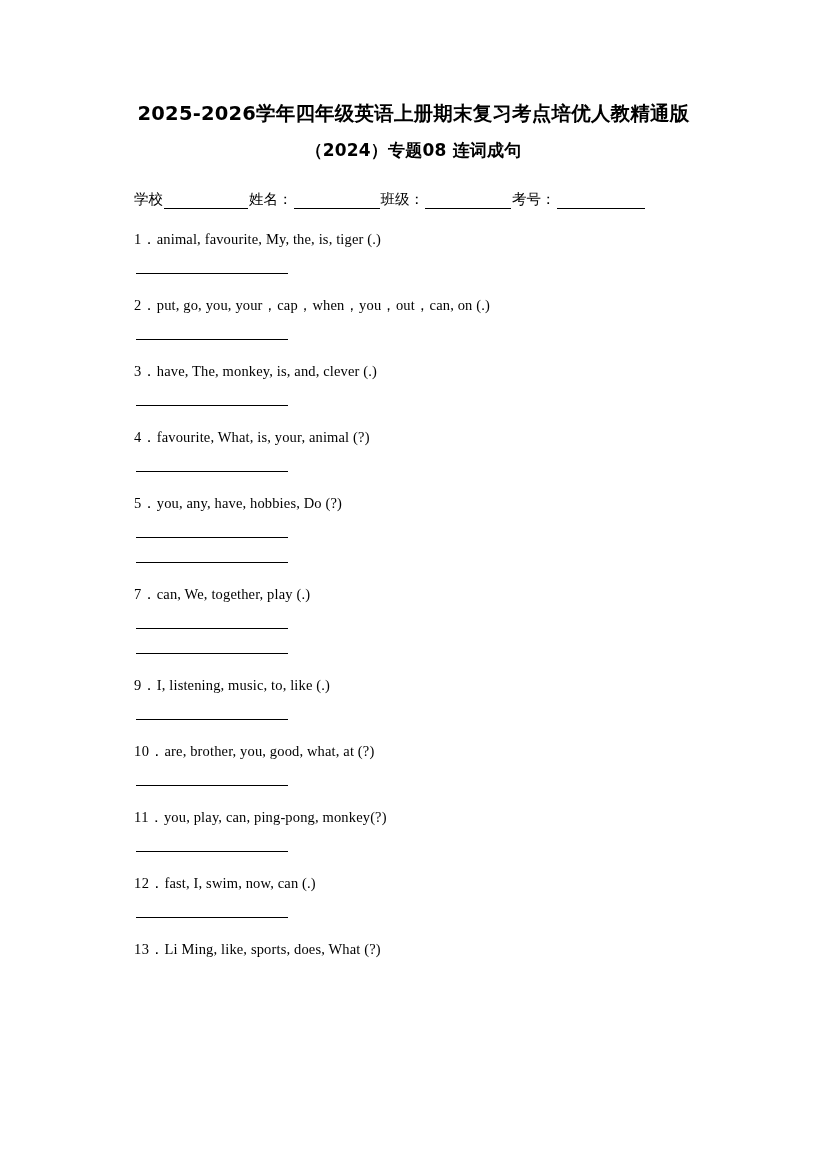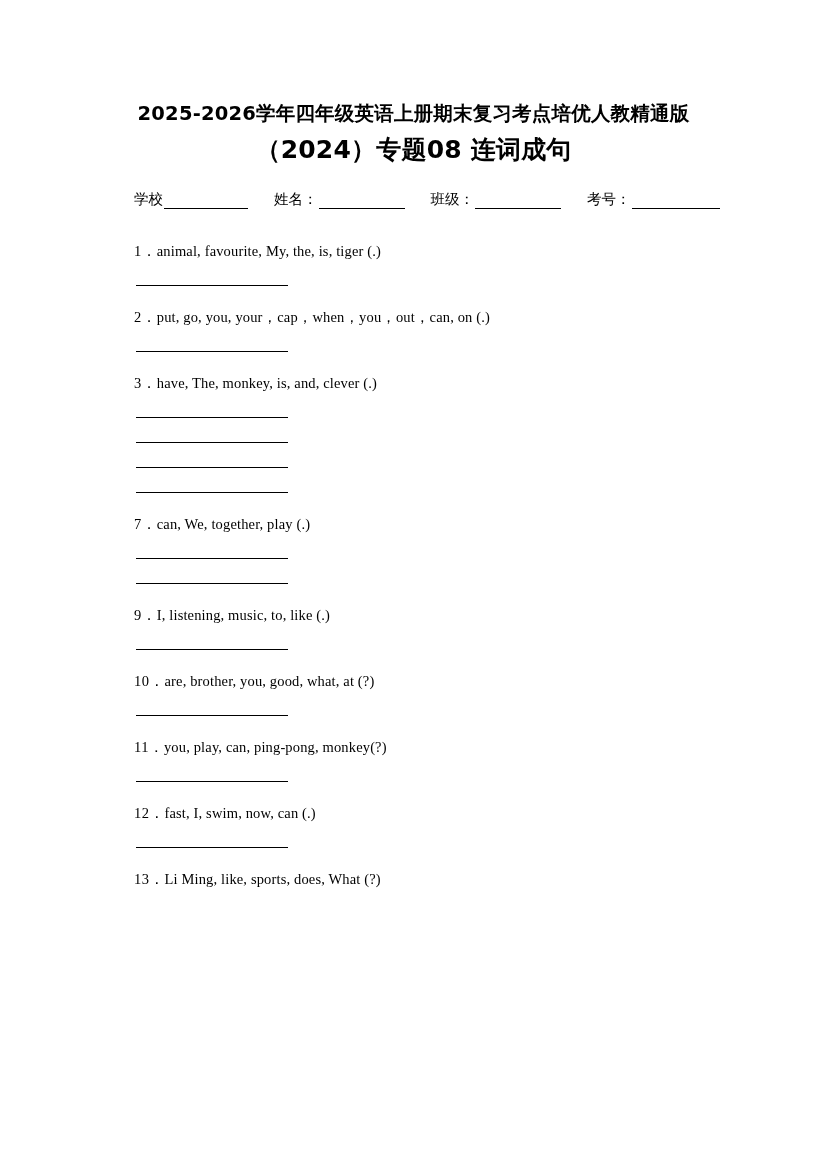--- a/index.html
+++ b/index.html
@@ -29,54 +29,53 @@
     font-family: "DejaVu Sans", sans-serif;
     font-weight: bold;
     font-size: 19.5px;
     line-height: 36px;
     letter-spacing: 0.2px;
   }
   .title-line-2 {
     text-align: center;
     font-family: "DejaVu Sans", sans-serif;
     font-weight: bold;
-    font-size: 25px;
+    font-size: 17px;
     line-height: 36px;
     letter-spacing: 0.2px;
   }
   .info-row {
     margin-top: 22px;
     font-family: "DejaVu Sans", sans-serif;
     font-size: 14.5px;
     display: flex;
     align-items: flex-end;
     justify-content: flex-start;
     padding-left: 6px;
     white-space: nowrap;
-    gap: 25px;
   }
   .info-field {
     display: inline-flex;
     align-items: flex-end;
   }
   .info-label {
     font-size: 14.5px;
   }
   .info-blank {
     display: inline-block;
     border-bottom: 1px solid #000;
     height: 15px;
     margin: 0 1px;
   }
   .w1 { width: 84px; }
   .w2 { width: 86px; }
   .w3 { width: 86px; }
   .w4 { width: 88px; }
   .questions {
-    margin-top: 32px;
+    margin-top: 20px;
   }
   .q {
     margin-bottom: 0;
   }
   .q-text {
     font-family: "Liberation Serif", serif;
     font-size: 14.5px;
     line-height: 20px;
     padding-left: 6px;
     letter-spacing: 0.15px;
@@ -137,24 +136,30 @@
     </div>
 
     <div class="q">
       <div class="q-text">
         <span class="q-num">3．</span><span>have, The, monkey, is, and, clever (.)</span>
       </div>
       <div class="answer-blank"></div>
     </div>
 
     <div class="q">
-      <div class="answer-blank"></div>
-    </div>
-
-    <div class="q">
+      <div class="q-text">
+        <span class="q-num">4．</span><span>favourite, What, is, your, animal (?)</span>
+      </div>
+      <div class="answer-blank"></div>
+    </div>
+
+    <div class="q">
+      <div class="q-text">
+        <span class="q-num">5．</span><span>you, any, have, hobbies, Do (?)</span>
+      </div>
       <div class="answer-blank"></div>
     </div>
 
     <div class="q">
       <div class="answer-blank"></div>
     </div>
 
     <div class="q">
       <div class="q-text">
         <span class="q-num">7．</span><span>can, We, together, play (.)</span>

